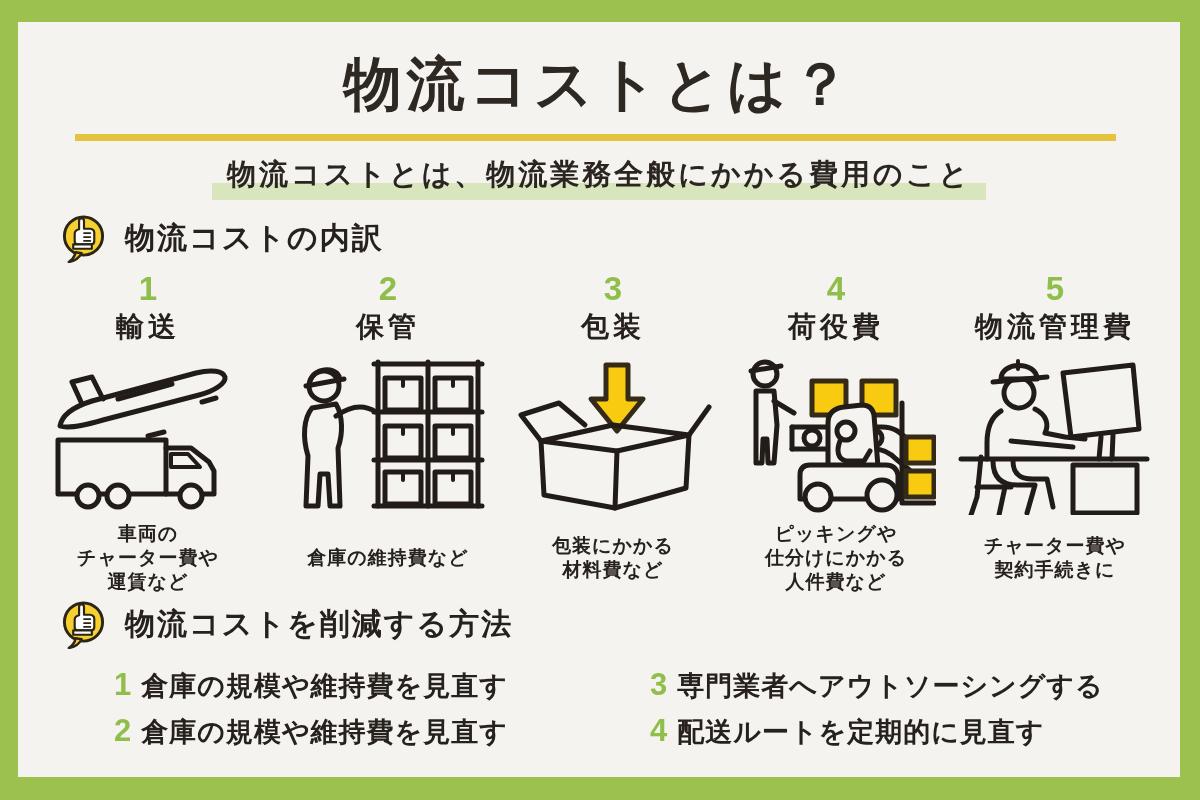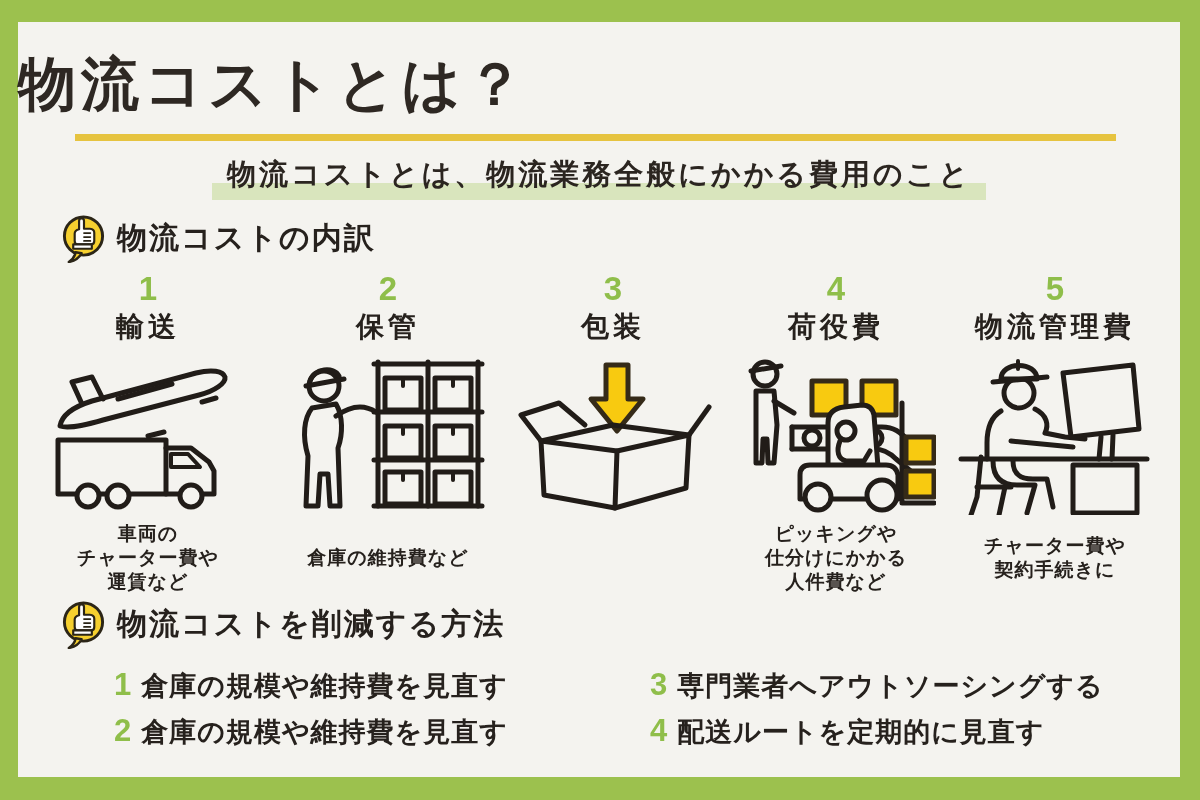--- a/index.html
+++ b/index.html
@@ -7,34 +7,34 @@
     width:1200px;height:800px;position:relative;overflow:hidden;
     background:#9cc14e;
     font-family:"Liberation Sans","DejaVu Sans",sans-serif;
     font-weight:bold;color:#28221d;
   }
   .content{
     position:absolute;left:18px;top:22px;width:1162px;height:755px;
     background:#f4f3ef;
   }
   .title{
-    position:absolute;top:24px;left:0;width:100%;text-align:left;
+    position:absolute;top:24px;left:0;width:100%;text-align:center;
     font-size:58px;letter-spacing:5px;color:#2e2823;font-family:Liberation Mono, monospace;
   }
   .title-line{
     position:absolute;left:57px;top:112px;width:1041px;height:7px;
     background:#e6c33f;
   }
   .subtitle-wrap{position:absolute;top:133px;left:0;width:100%;text-align:center;}
   .subtitle{
     display:inline-block;font-size:29px;letter-spacing:3px;color:#2b2520;
     padding:0 15px 5px 15px;
     background:linear-gradient(to bottom, rgba(0,0,0,0) 62%, #d9e5bd 62%);
   }
-  .sec-head{position:absolute;left:42px;display:flex;align-items:center;gap:10px;text-align:right;}
+  .sec-head{position:absolute;left:42px;display:flex;align-items:center;gap:18px;text-align:right;}
   .sec-head .label{font-size:30px;letter-spacing:2px;color:#26211d;}
   #sec-breakdown{top:192px;}
   #sec-reduction{top:578px;}
   .cols{position:absolute;top:248px;left:0;width:100%;height:335px;}
   .col{position:absolute;top:0;width:230px;display:flex;flex-direction:column;align-items:center;}
   .col:nth-child(1){left:15px;}
   .col:nth-child(2){left:255px;}
   .col:nth-child(3){left:480px;}
   .col:nth-child(4){left:703px;}
   .col:nth-child(5){left:922px;}
@@ -142,20 +142,24 @@
       <div class="col-title">包装</div>
       <div class="col-icon">
         <svg width="200" height="160" viewBox="0 0 200 160">
           <path class="yel" d="M93,14 L115,14 L115,48 L130,48 L104,80 L78,48 L93,48 Z"></path>
           <path class="ln" d="M28,90 L100,74 L176,84 L104,100 Z"></path>
           <path class="ln" d="M28,90 L31,144 L102,157 L104,100"></path>
           <path class="ln" d="M176,84 L173,137 L102,157"></path>
           <path class="ln" d="M28,90 L8,64 L46,52 L72,74"></path>
           <path class="ln" d="M176,84 L196,56"></path>
         </svg>
+      </div>
+      <div class="col-desc">
+        <div>包装にかかる</div>
+        <div>材料費など</div>
       </div>
     </div>
 
     <div class="col">
       <div class="col-num">4</div>
       <div class="col-title">荷役費</div>
       <div class="col-icon">
         <svg width="200" height="168" viewBox="0 0 200 168">
           <circle class="ln" cx="29" cy="27" r="12"></circle>
           <path class="ln" d="M15,24 L45,19"></path>

